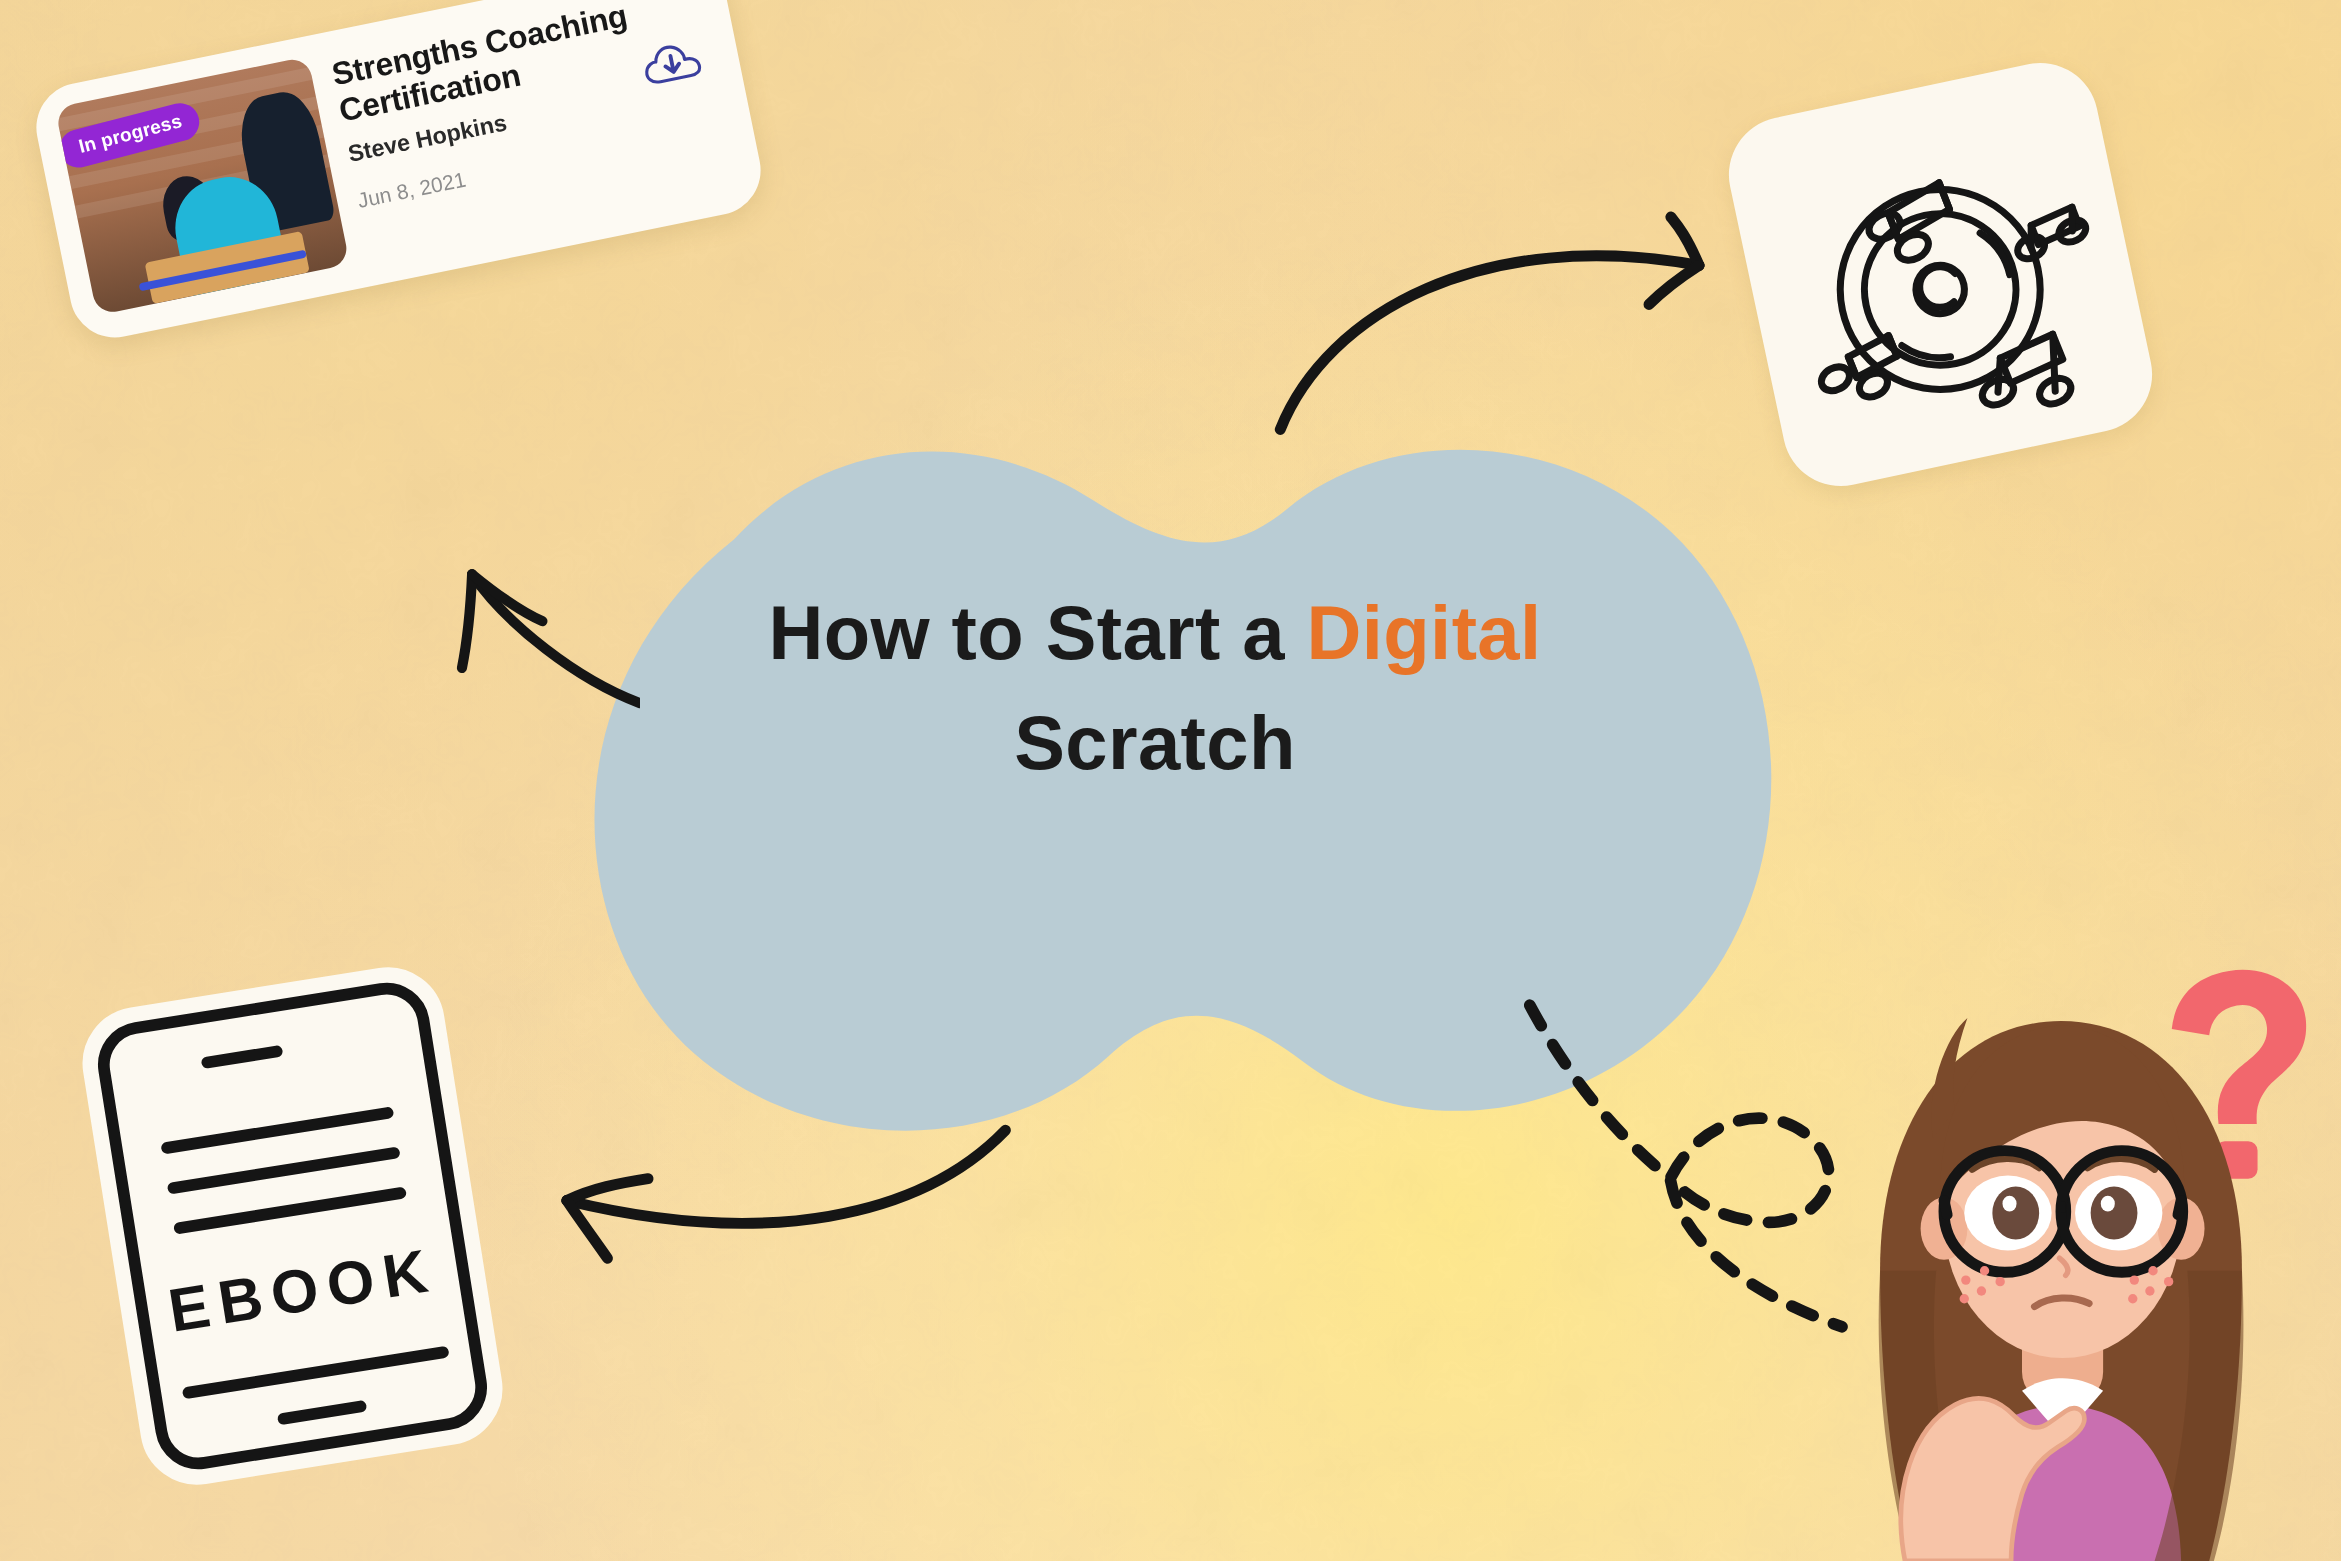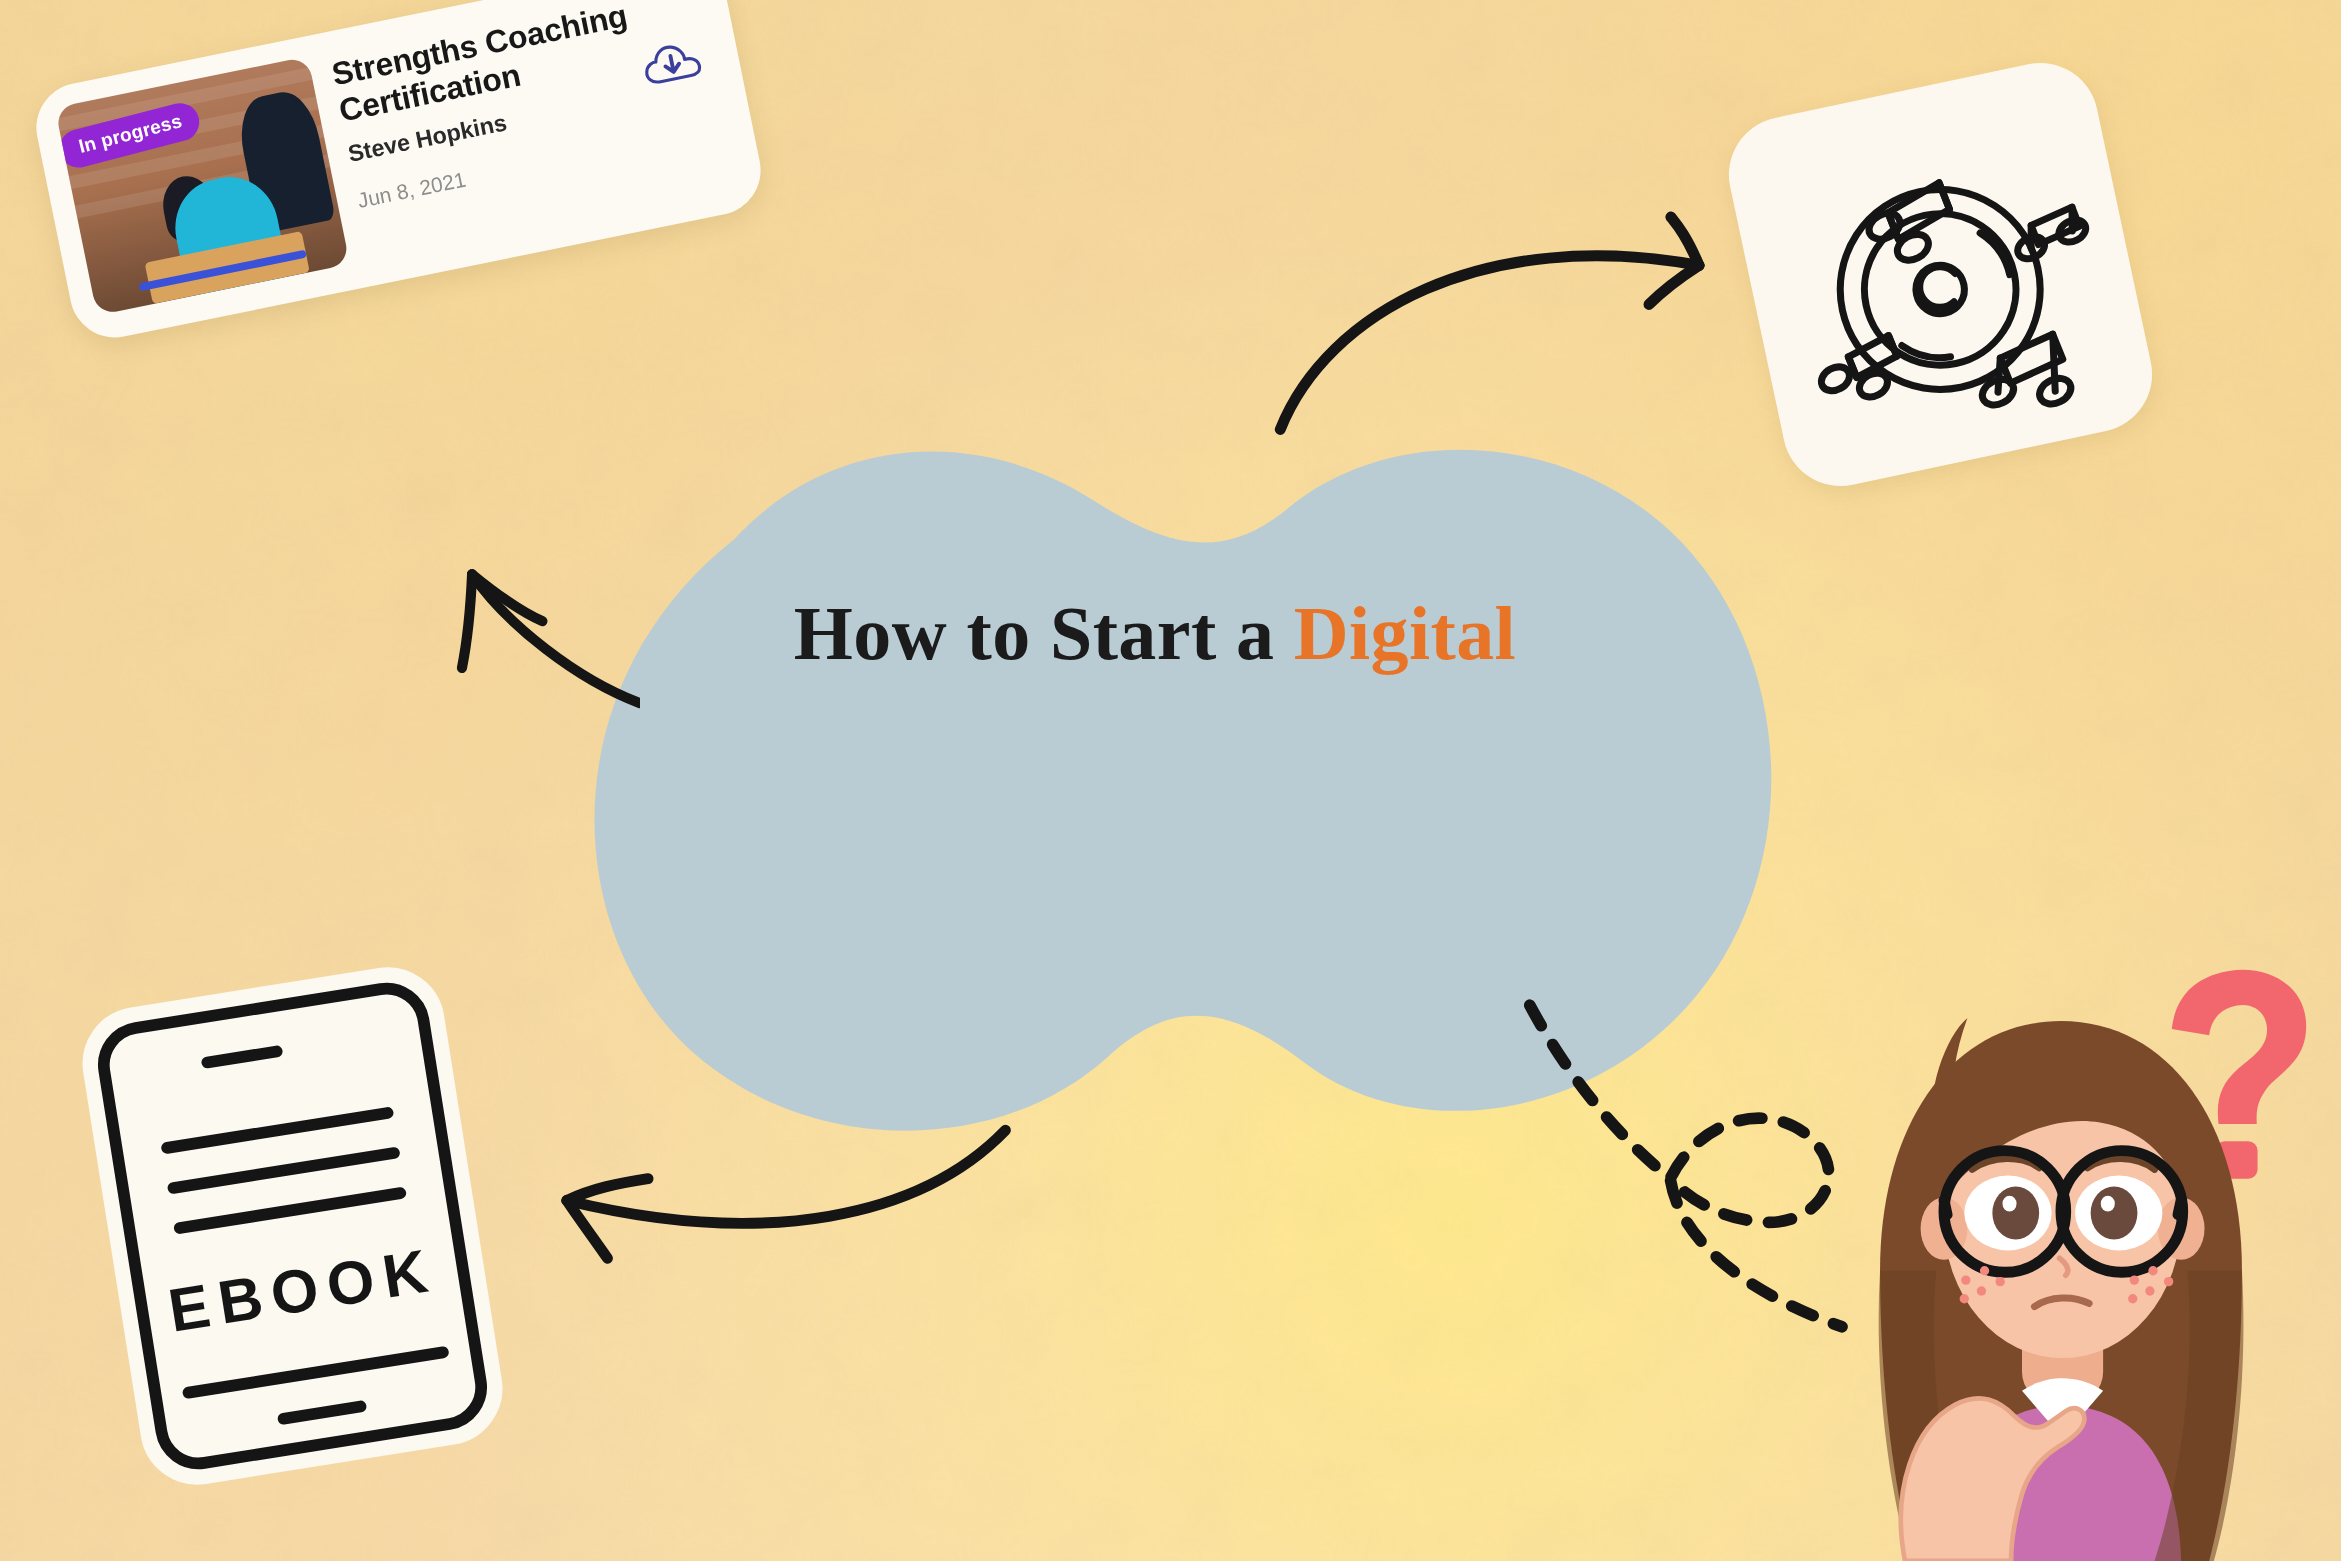--- a/index.html
+++ b/index.html
@@ -19,21 +19,21 @@
   }
   #bg-texture{position:absolute;inset:0;opacity:.26;mix-blend-mode:multiply;}
 
   
   #blob{position:absolute;left:500px;top:375px;width:1319px;height:828px;}
 
   
   #title-wrap{position:absolute;left:546px;top:578px;width:1218px;text-align:center;
     line-height:1.45;letter-spacing:0.4px;}
   #title-wrap .tline{font-size:76px;font-weight:700;color:#1b1b1b;white-space:nowrap;
-    font-family:Liberation Serif, serif;}
+    font-family:Liberation Sans, sans-serif;}
   #title-wrap .hl{color:#e87428;}
 
   
   #course-card{position:absolute;left:47px;top:19.5px;width:703px;height:258px;
     background:#fdfaf3;border-radius:45px;
     transform:rotate(-11.5deg);
     box-shadow:0 7.8px 23.4px rgba(150,120,60,.18);
     padding:20px 23.4px;box-sizing:border-box;display:flex;gap:20px;align-items:flex-start;}
   #card-thumb{position:relative;width:258px;height:212px;border-radius:20px;overflow:hidden;flex:0 0 auto;
     background:linear-gradient(180deg,#b07a5c 0%,#a8704f 42%,#6d4a34 100%);}
@@ -101,20 +101,23 @@
            C 1380 962, 1160 980, 1030 880
            C 930 804, 860 800, 780 872
            C 640 1000, 400 1000, 250 870
            C 80 722, 60 400, 300 210 Z" fill="#b9ccd4"></path>
 </svg>
 
 <div id="title-wrap">
   <div class="tline">
     <span>How to Start a </span><span class="hl">Digital</span>
   </div>
+  <div class="tline">
+    <span>Scratch</span>
+  </div>
 </div>
 
 <div id="course-card">
   <div id="card-thumb">
     <div class="brickrow" style="top:11px"></div>
     <div class="brickrow" style="top:41px"></div>
     <div class="brickrow" style="top:70px"></div>
     <div class="brickrow" style="top:100px"></div>
     <div id="thumb-person2"></div>
     <div id="thumb-hair"></div>

